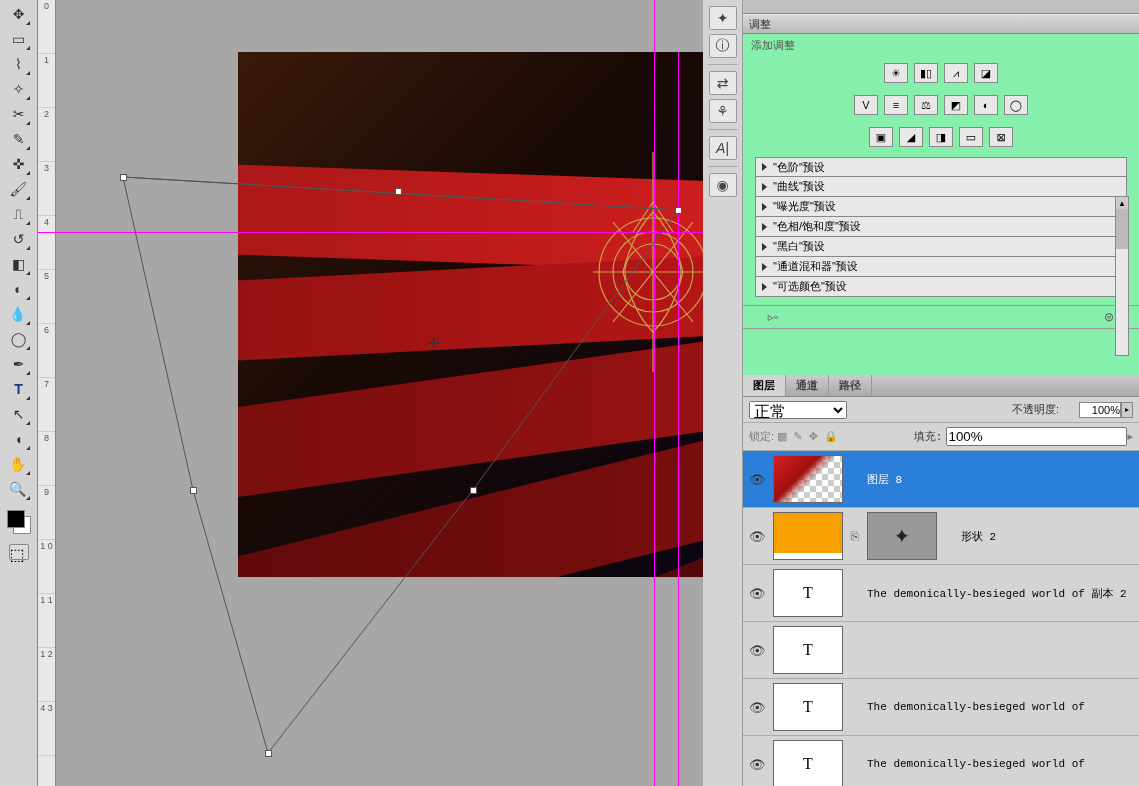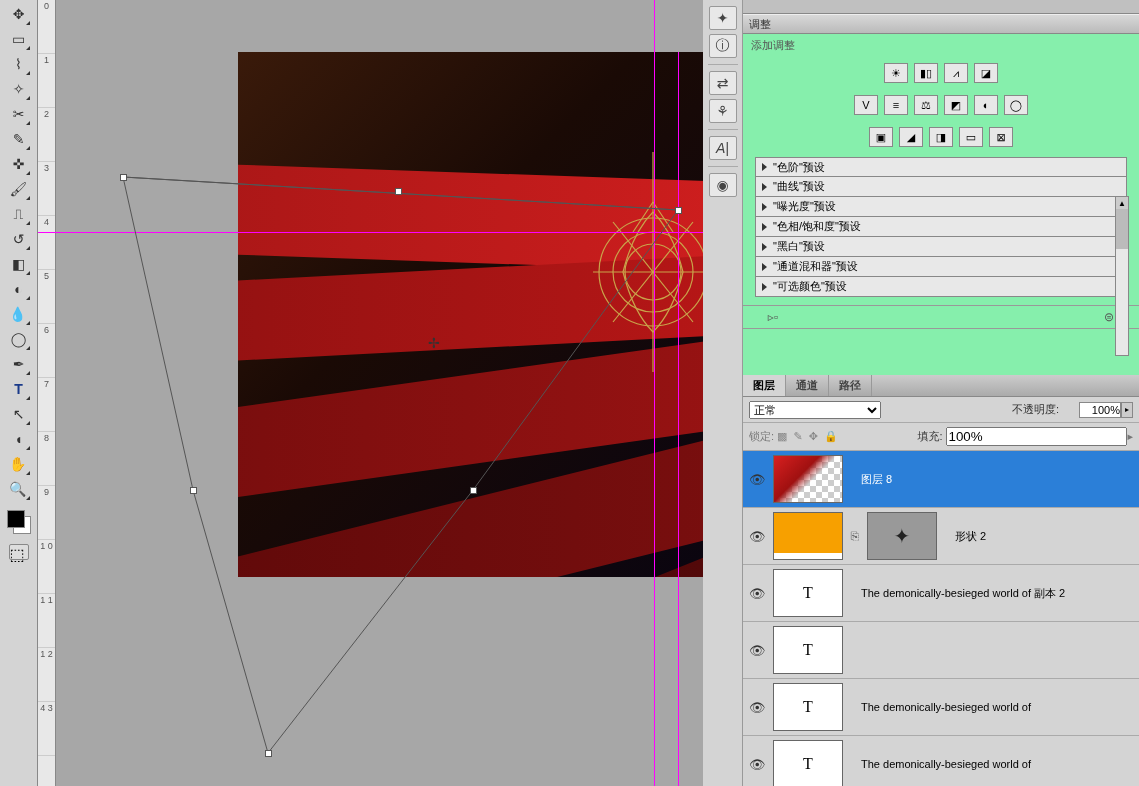--- a/index.html
+++ b/index.html
@@ -59,39 +59,39 @@
 
 .panel-bottom-icons { height: 24px; border-top: 1px solid #999; border-bottom: 1px solid #999; display: flex; align-items: center; justify-content: space-between; padding: 0 20px; }
 .pbi { width: 20px; height: 16px; font-size: 12px; color: #555; display: flex; align-items: center; justify-content: center; }
 
 
 .layers-panel { position: absolute; top: 375px; left: 0; right: 0; bottom: 0; display: flex; flex-direction: column; }
 .tabs { height: 22px; background: linear-gradient(#ccc, #aaa); display: flex; border-bottom: 1px solid #888; }
 .tab { padding: 3px 10px; font-size: 11px; color: #444; border-right: 1px solid #999; cursor: pointer; font-weight: bold; }
 .tab.active { background: #d4d4d4; color: #000; }
 .layer-opts { height: 26px; background: #d4d4d4; display: flex; align-items: center; padding: 0 6px; font-size: 11px; border-bottom: 1px solid #aaa; }
-.layer-opts select { font-size: 11px; width: 132px; height: 18px; }
+.layer-opts select { font-size: 16px; width: 98px; height: 18px; }
 .layer-opts .lbl { margin-left: auto; margin-right: 20px; color: #333; }
 .layer-opts input { width: 42px; height: 16px; font-size: 11px; text-align: right; border: 1px solid #888; }
 .layer-opts .arr2 { width: 12px; height: 16px; border: 1px solid #888; background: #ccc; display: flex; align-items: center; justify-content: center; font-size: 8px; }
 
 .lock-row { height: 28px; background: #d4d4d4; display: flex; align-items: center; padding: 0 6px; font-size: 11px; border-bottom: 1px solid #aaa; color: #777; }
-.lock-row .filllbl { margin-left: auto; margin-right: 4px; color: #333; }
+.lock-row .filllbl { margin-left: auto; margin-right: 4px; color: #333; font-family: Liberation Mono, monospace; }
 .lock-row .lockicon { margin: 0 3px; color: #888; }
 
 .layers-list { flex: 1; overflow-y: auto; background: #d4d4d4; }
 .layer { display: flex; align-items: center; min-height: 56px; border-bottom: 1px solid #aaa; padding: 4px 6px; cursor: pointer; }
 .layer.sel { background: #2b7fd8; color: #fff; }
 .layer .eye { width: 18px; font-size: 13px; color: #333; }
 .layer.sel .eye { color: #333; }
 .layer .thumb { width: 70px; height: 48px; background: #fff; border: 1px solid #666; margin: 0 6px; display: flex; align-items: center; justify-content: center; font-size: 16px; font-family: Georgia, serif; overflow: hidden; position: relative; }
 .layer .thumb.checker { background: repeating-conic-gradient(#ccc 0 25%, #fff 0 50%) 0 0/12px 12px; }
 .layer .thumb2 { width: 70px; height: 48px; background: #999; border: 1px solid #666; margin: 0 6px; display: flex; align-items: center; justify-content: center; overflow: hidden; }
 .layer .link { width: 12px; font-size: 11px; color: #555; text-align: center; }
-.layer .lname { font-size: 11px; margin-left: 12px; flex: 1; }
+.layer .lname { font-size: 11px; margin-left: 18px; flex: 1; font-family: Liberation Mono, monospace; }
 .rays-thumb { position: absolute; inset: 0; background: linear-gradient(135deg, #d82020 0%, #a01010 40%, transparent 55%); }
 .orange-fill { background: #f7a000; border-bottom: 6px solid #fff; }
 .shp { font-size: 20px; color: #222; }
 </style>
 </head>
 <body>
 
 <div class="toolbox">
   <div class="tool">✥<span class="corner"></span></div>
   <div class="tool">▭<span class="corner"></span></div>

